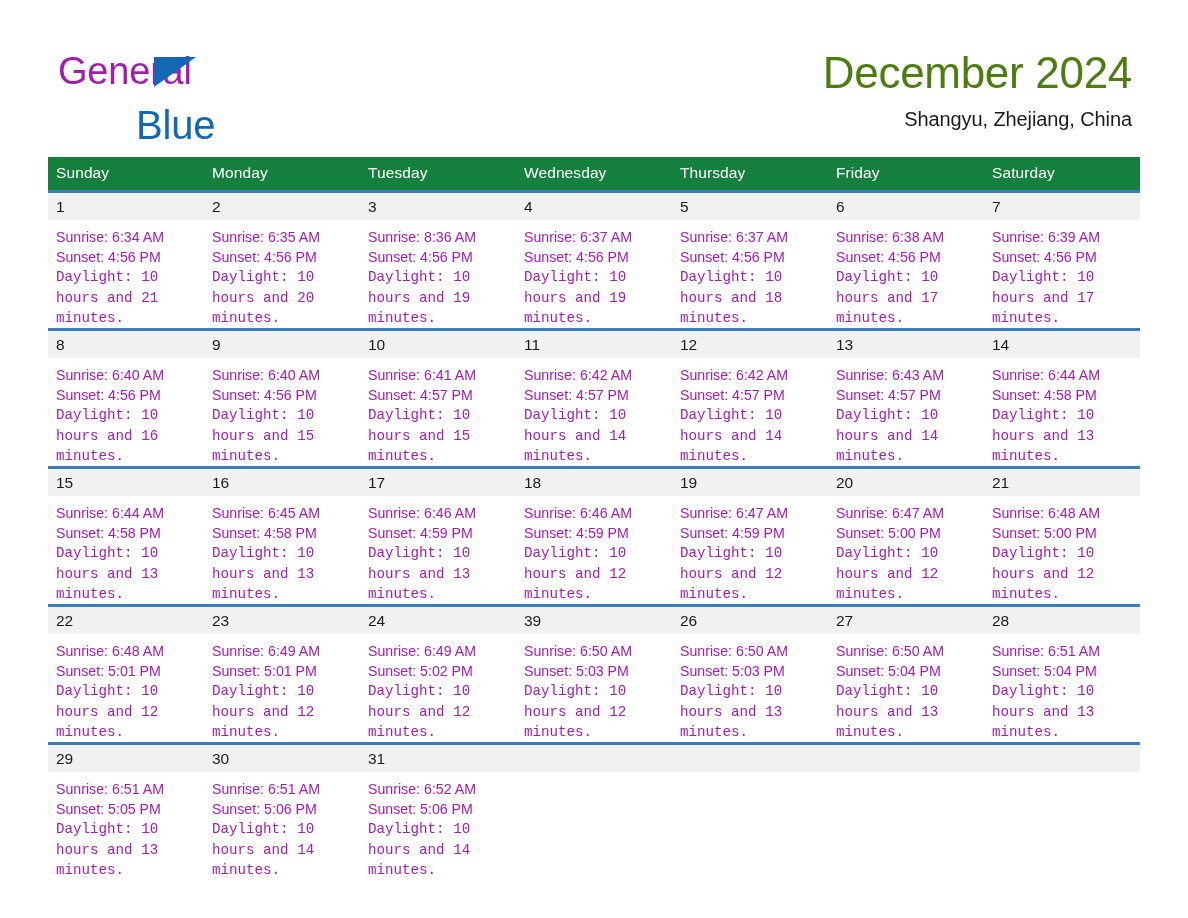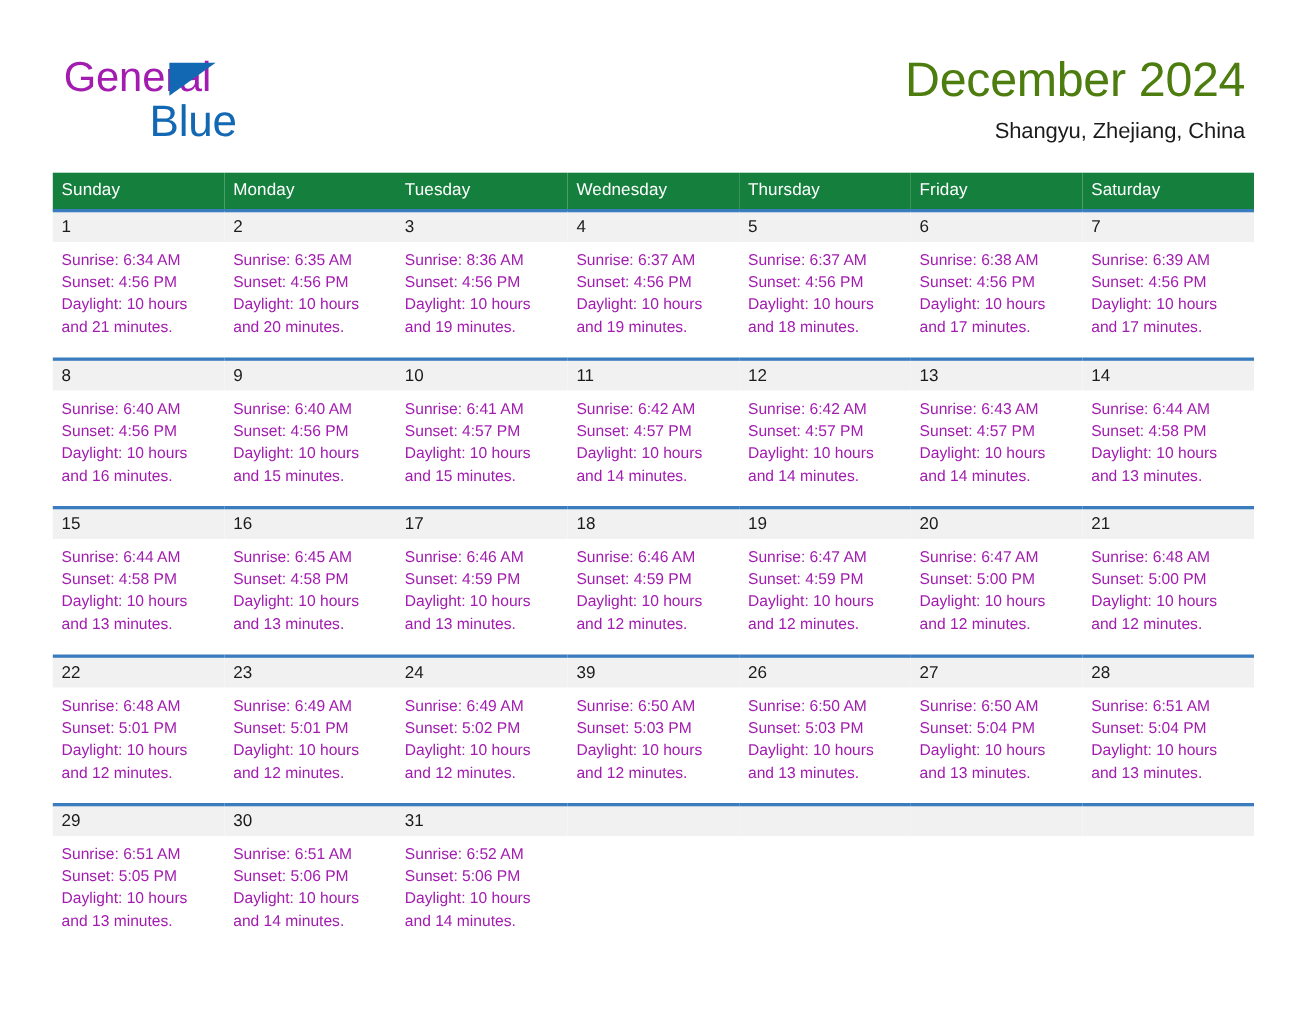--- a/index.html
+++ b/index.html
@@ -52,21 +52,21 @@
     position: absolute;
     left: 96px;
     top: 5px;
     width: 0;
     height: 0;
     border-left: 42px solid #1268b3;
     border-bottom: 30px solid transparent;
   }
   .brand-line2 {
     display: block;
-    margin-top: 1px;
+    margin-top: 15px;
     margin-left: 78px;
     font-size: 40px;
     color: #1268b3;
     font-weight: 400;
     letter-spacing: -0.2px;
   }
 
   .title-block {
     position: absolute;
     right: 56px;
@@ -137,21 +137,21 @@
     background: #f1f1f1;
   }
 
   .cell-body {
     padding: 7px 8px 0 8px;
     font-size: 14.2px;
     line-height: 20.2px;
     color: #a21caf;
   }
   .cell-body div { white-space: nowrap; }
-  .cell-body .daylight { white-space: normal; }
+  .cell-body .daylight { white-space: normal; font-family: Liberation Mono, monospace; }
 </style>
 </head>
 <body>
 
 <div class="page">
 
   <div class="header">
 
     <div class="brand">
       <span class="brand-line1">General</span>

